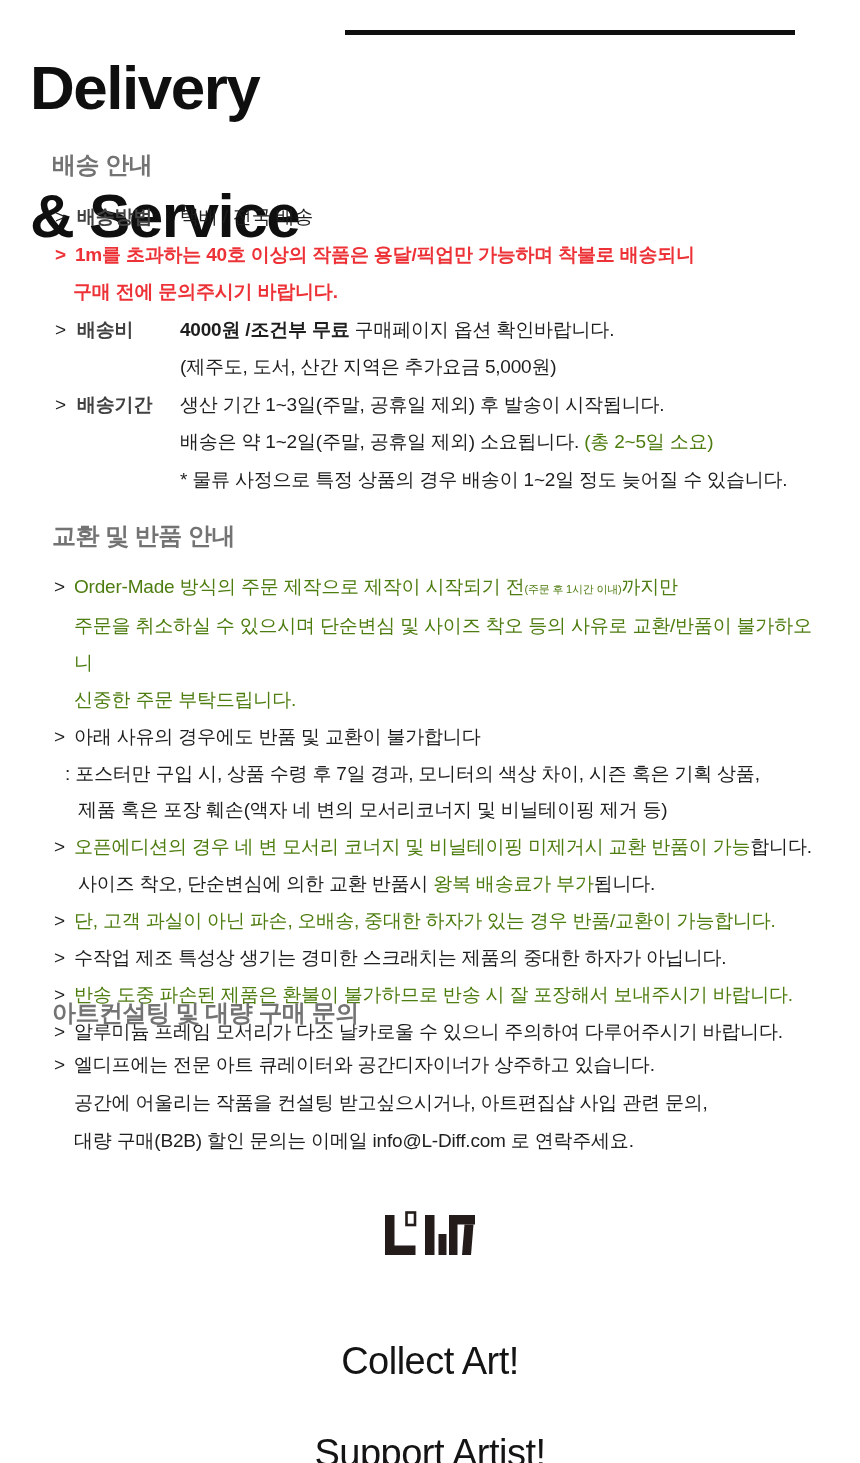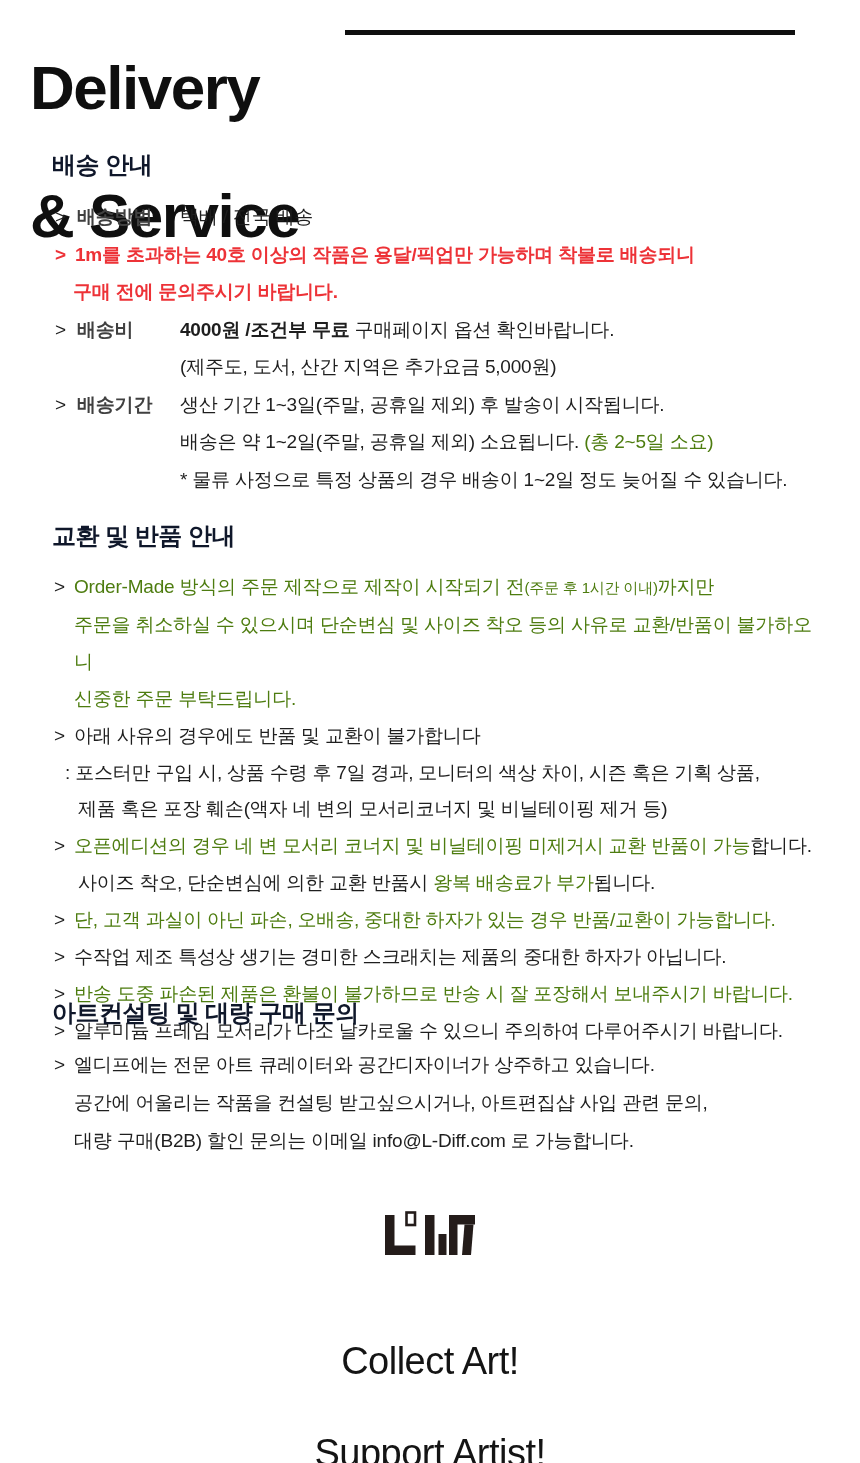--- a/index.html
+++ b/index.html
@@ -17,37 +17,37 @@
     font-size:62px;font-weight:700;line-height:64px;
     letter-spacing:-1.5px;color:#0f0f0f;white-space:pre-line;
   }
   .title-rule{
     position:absolute;left:345px;top:30px;width:450px;height:5px;background:#0f0f0f;
   }
   
   .section{position:absolute;left:50px;right:30px;}
   .section h2{
     margin:0 0 18px 2px;font-size:24px;font-weight:600;
-    line-height:30px;color:#0f172a;letter-spacing:-0.5px;
+    line-height:30px;color:#737373;letter-spacing:-0.5px;
   }
   .line{display:flex;align-items:baseline;font-size:19px;line-height:37.5px;letter-spacing:-0.2px;}
   .ex .line{line-height:36.9px;}
   .co .line{line-height:38px;}
   .b{flex:none;width:22px;}
   .b2{flex:none;width:20px;}
   .sp125{flex:none;width:125px;}
   .sp20{flex:none;width:20px;}
   .sp18{flex:none;width:18px;}
   .sp11{flex:none;width:11px;}
   .sp24{flex:none;width:24px;}
   .lbl{flex:none;width:103px;font-weight:700;color:#404040;}
   .red{color:#4d7c0f;}
   .redbold{color:#ed3237;font-weight:700;}
   .bold{font-weight:700;}
-  .small{font-size:15px;}
+  .small{font-size:11px;}
   .txt{white-space:pre-wrap;}
   
   .logo{position:absolute;top:1211px;left:calc(50% - 45px);width:90px;height:44px;}
   .slogan{
     position:absolute;top:1292px;left:0;width:860px;
     text-align:center;font-size:38px;line-height:46px;font-weight:400;
     color:#141414;letter-spacing:-0.5px;white-space:pre-line;
   }
 </style>
 </head>
@@ -165,21 +165,21 @@
     <div class="line" style="padding-left:4px;">
       <span class="b2">&gt;</span>
       <span class="txt">엘디프에는 전문 아트 큐레이터와 공간디자이너가 상주하고 있습니다.</span>
     </div>
     <div class="line" style="padding-left:4px;text-align:center;">
       <span class="sp20"></span>
       <span class="txt">공간에 어울리는 작품을 컨설팅 받고싶으시거나, 아트편집샵 사입 관련 문의,</span>
     </div>
     <div class="line" style="padding-left:4px;">
       <span class="sp20"></span>
-      <span class="txt">대량 구매(B2B) 할인 문의는 이메일 info@L-Diff.com 로 가능합니다.</span>
+      <span class="txt">대량 구매(B2B) 할인 문의는 이메일 info@L-Diff.com 로 연락주세요.</span>
     </div>
   </div>
 
   <svg class="logo" viewBox="0 0 90 44" aria-hidden="true">
     <g fill="#241c1a">
       <rect x="0" y="4" width="9.5" height="40"></rect>
       <rect x="0" y="34.5" width="30.5" height="9.5"></rect>
       <rect x="21.5" y="1.5" width="8.5" height="12.5" fill="none" stroke="#241c1a" stroke-width="2.6"></rect>
       <rect x="40" y="4" width="9.5" height="40"></rect>
       <rect x="53.5" y="23" width="8" height="21"></rect>

